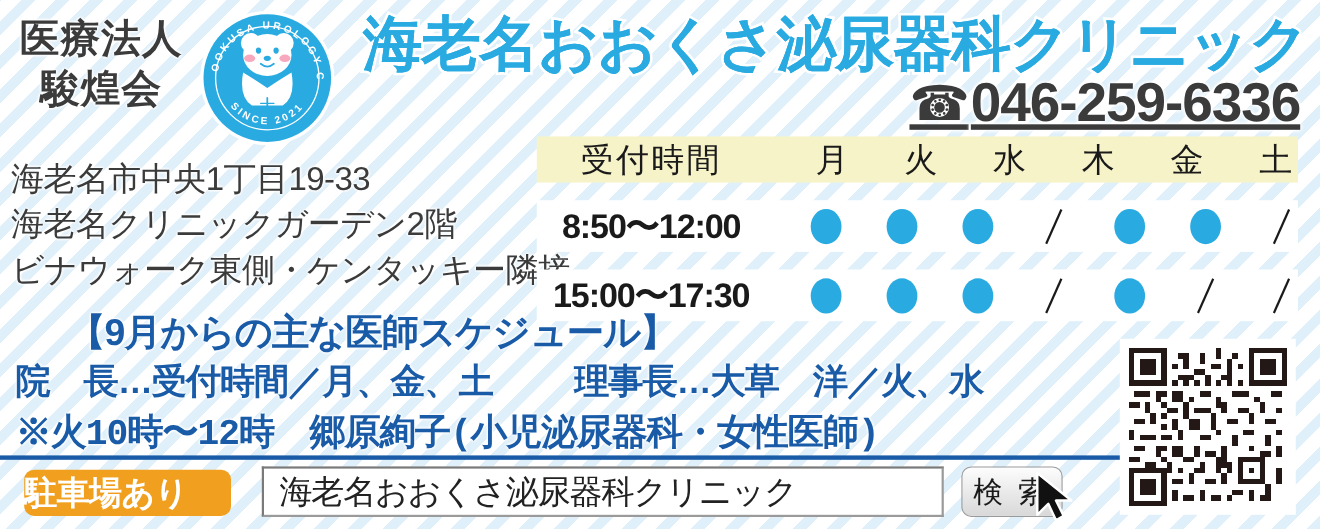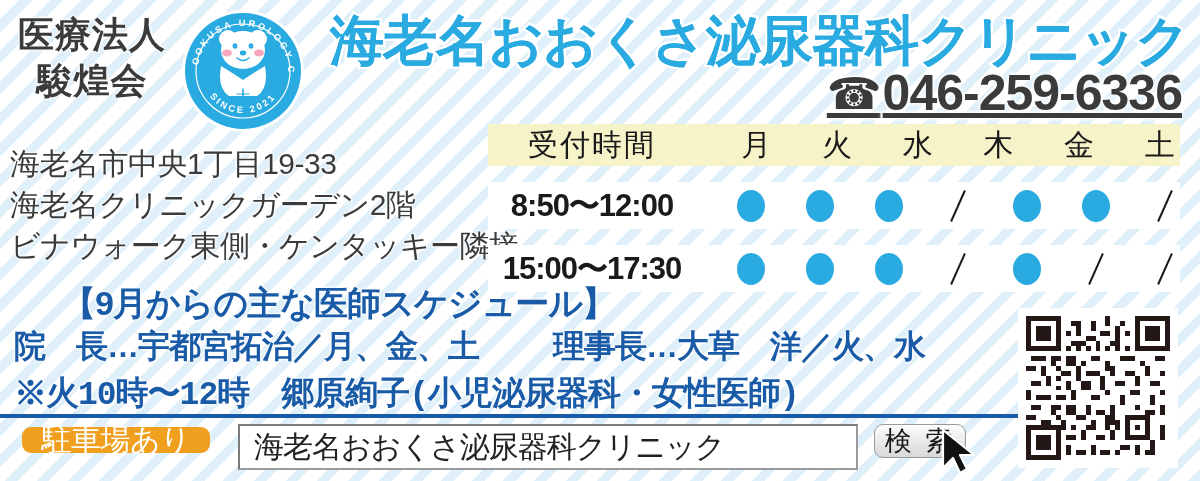--- a/index.html
+++ b/index.html
@@ -109,39 +109,39 @@
     text-shadow:0 0 3px #fff,0 0 3px #fff,0 0 3px #fff;
   }
   .divider{
     position:absolute;left:0;top:414px;width:1136px;height:4px;
     background:#1a5ba8;
   }
 
   
   .parking{
     position:absolute;left:22px;top:427px;
-    width:188px;height:26px;border-radius:9px;
+    width:188px;height:42px;border-radius:9px;
     background:#f0a01e;
-    display:flex;align-items:center;justify-content:center;
-    color:#ffffff;font-size:30px;font-weight:400;letter-spacing:-0.5px;
+    display:flex;align-items:center;justify-content:flex-start;
+    color:#ffffff;font-size:30px;font-weight:700;letter-spacing:-0.5px;
   }
   .searchbox{
     position:absolute;left:238px;top:424px;
     width:620px;height:46px;
     background:#ffffff;
     border:2px solid #9a9a9a;
     border-top-color:#7a7a7a;border-left-color:#7a7a7a;
     box-sizing:border-box;
     display:flex;align-items:center;
     padding-left:14px;
     font-size:30px;color:#222;letter-spacing:-1px;white-space:nowrap;
   }
   .searchbtn{
     position:absolute;left:874px;top:424px;
-    width:92px;height:34px;border-radius:9px;
+    width:92px;height:46px;border-radius:9px;
     background:linear-gradient(#fdfdfd,#d8d8d8);
     border:1px solid #9a9a9a;box-sizing:border-box;
     display:flex;align-items:center;justify-content:center;
     font-size:27px;color:#1a1a1a;letter-spacing:3px;
     font-weight:500;
   }
   .cursor{
     position:absolute;left:940px;top:428px;width:42px;height:48px;
   }
 
@@ -268,21 +268,21 @@
           <span class="slash"></span>
         </div>
       <div class="hcell-mark">
           <span class="slash"></span>
         </div>
     </div>
   </div>
 
   <div class="sched-title">【9月からの主な医師スケジュール】</div>
   <div class="sched-row">
-    <span class="director">院　長…宇都宮拓治／月、金、土</span><span>理事長…大草　洋／火、水</span>
+    <span class="director">院　長…受付時間／月、金、土</span><span>理事長…大草　洋／火、水</span>
   </div>
   <div class="sched-note">※火10時〜12時　郷原絢子(小児泌尿器科・女性医師)</div>
   <div class="divider"></div>
 
   <div class="parking">
     <span>駐車場あり</span>
   </div>
 
   <div class="searchbox">
     <span>海老名おおくさ泌尿器科クリニック</span>

